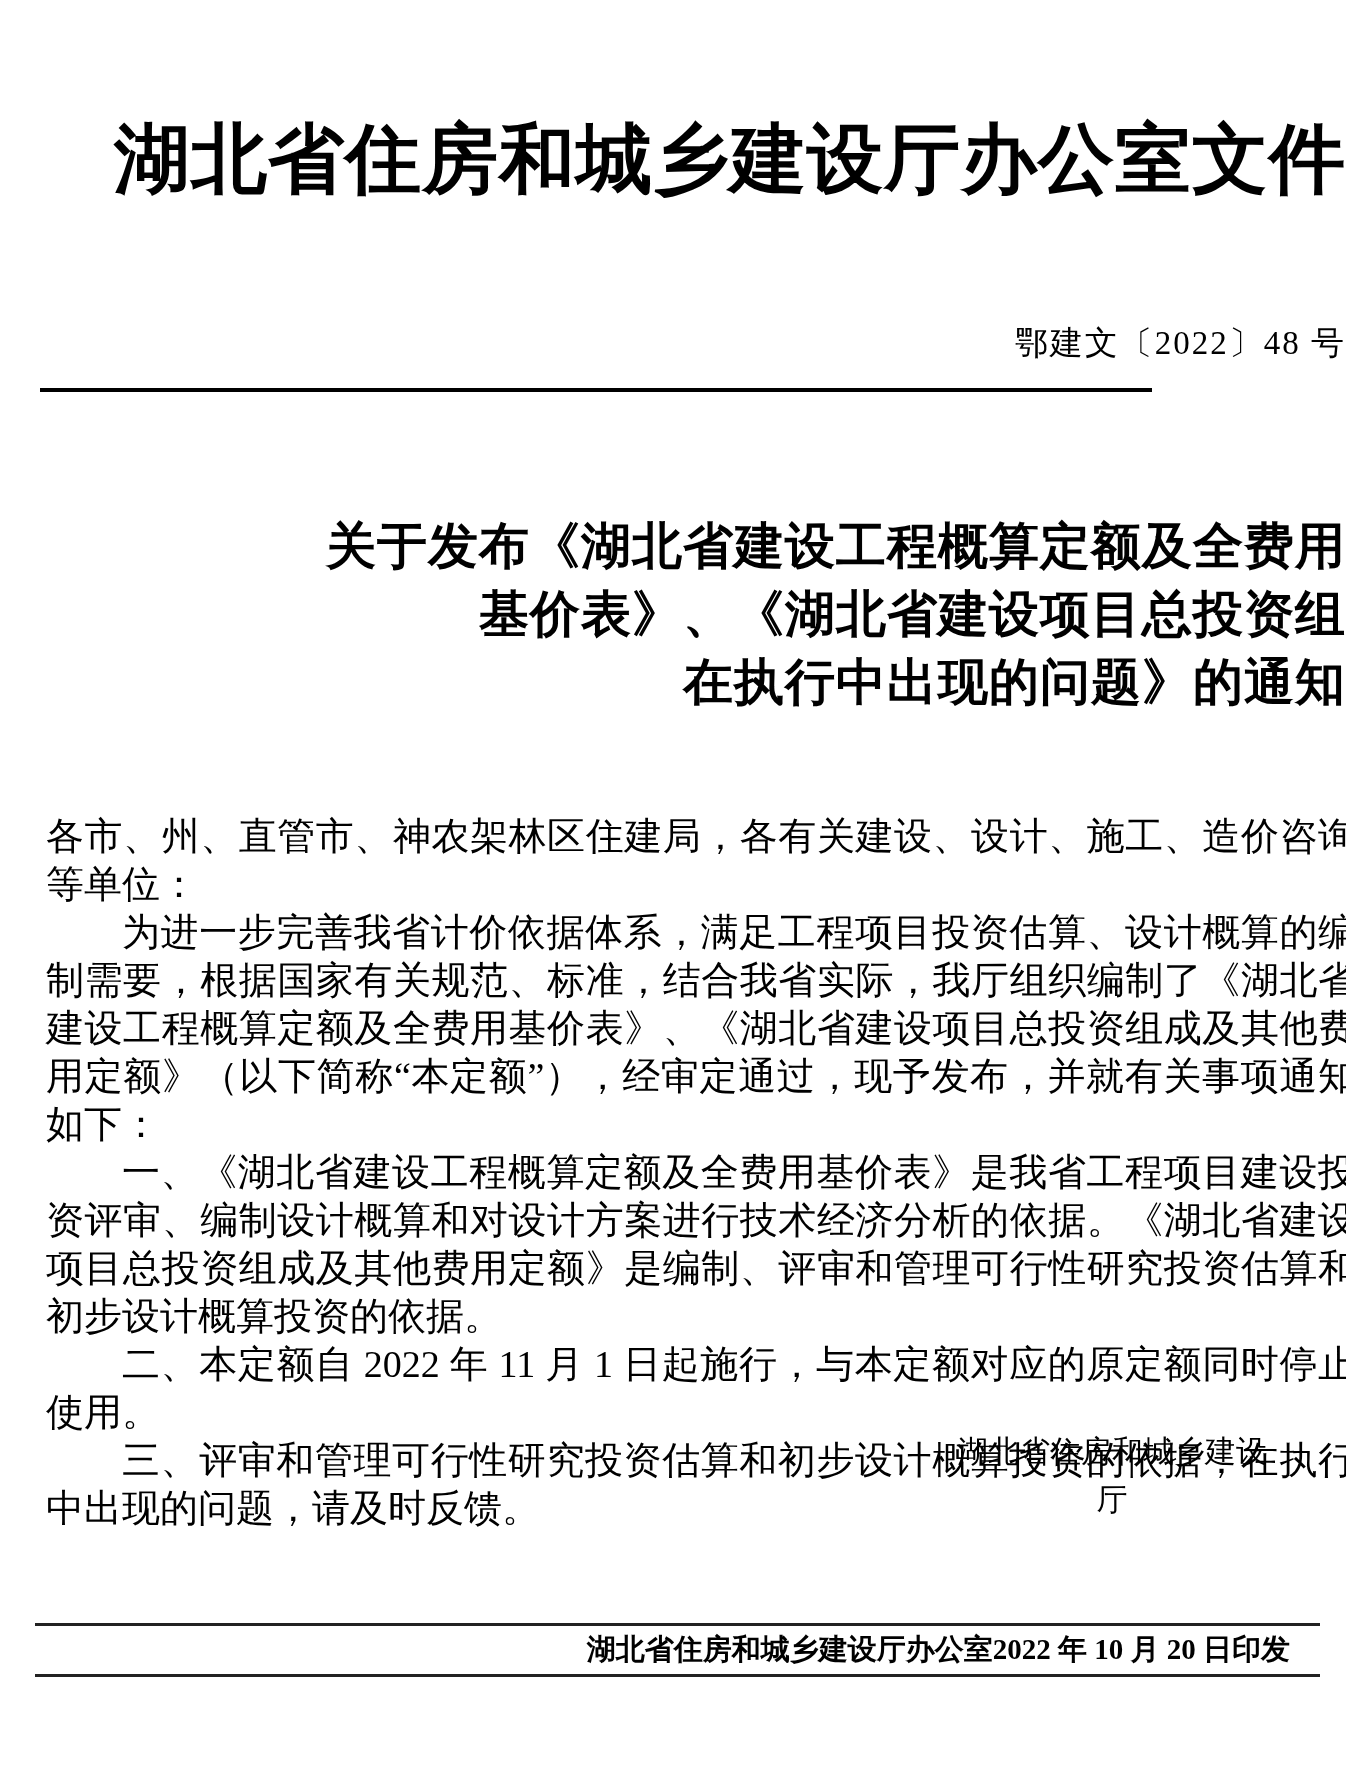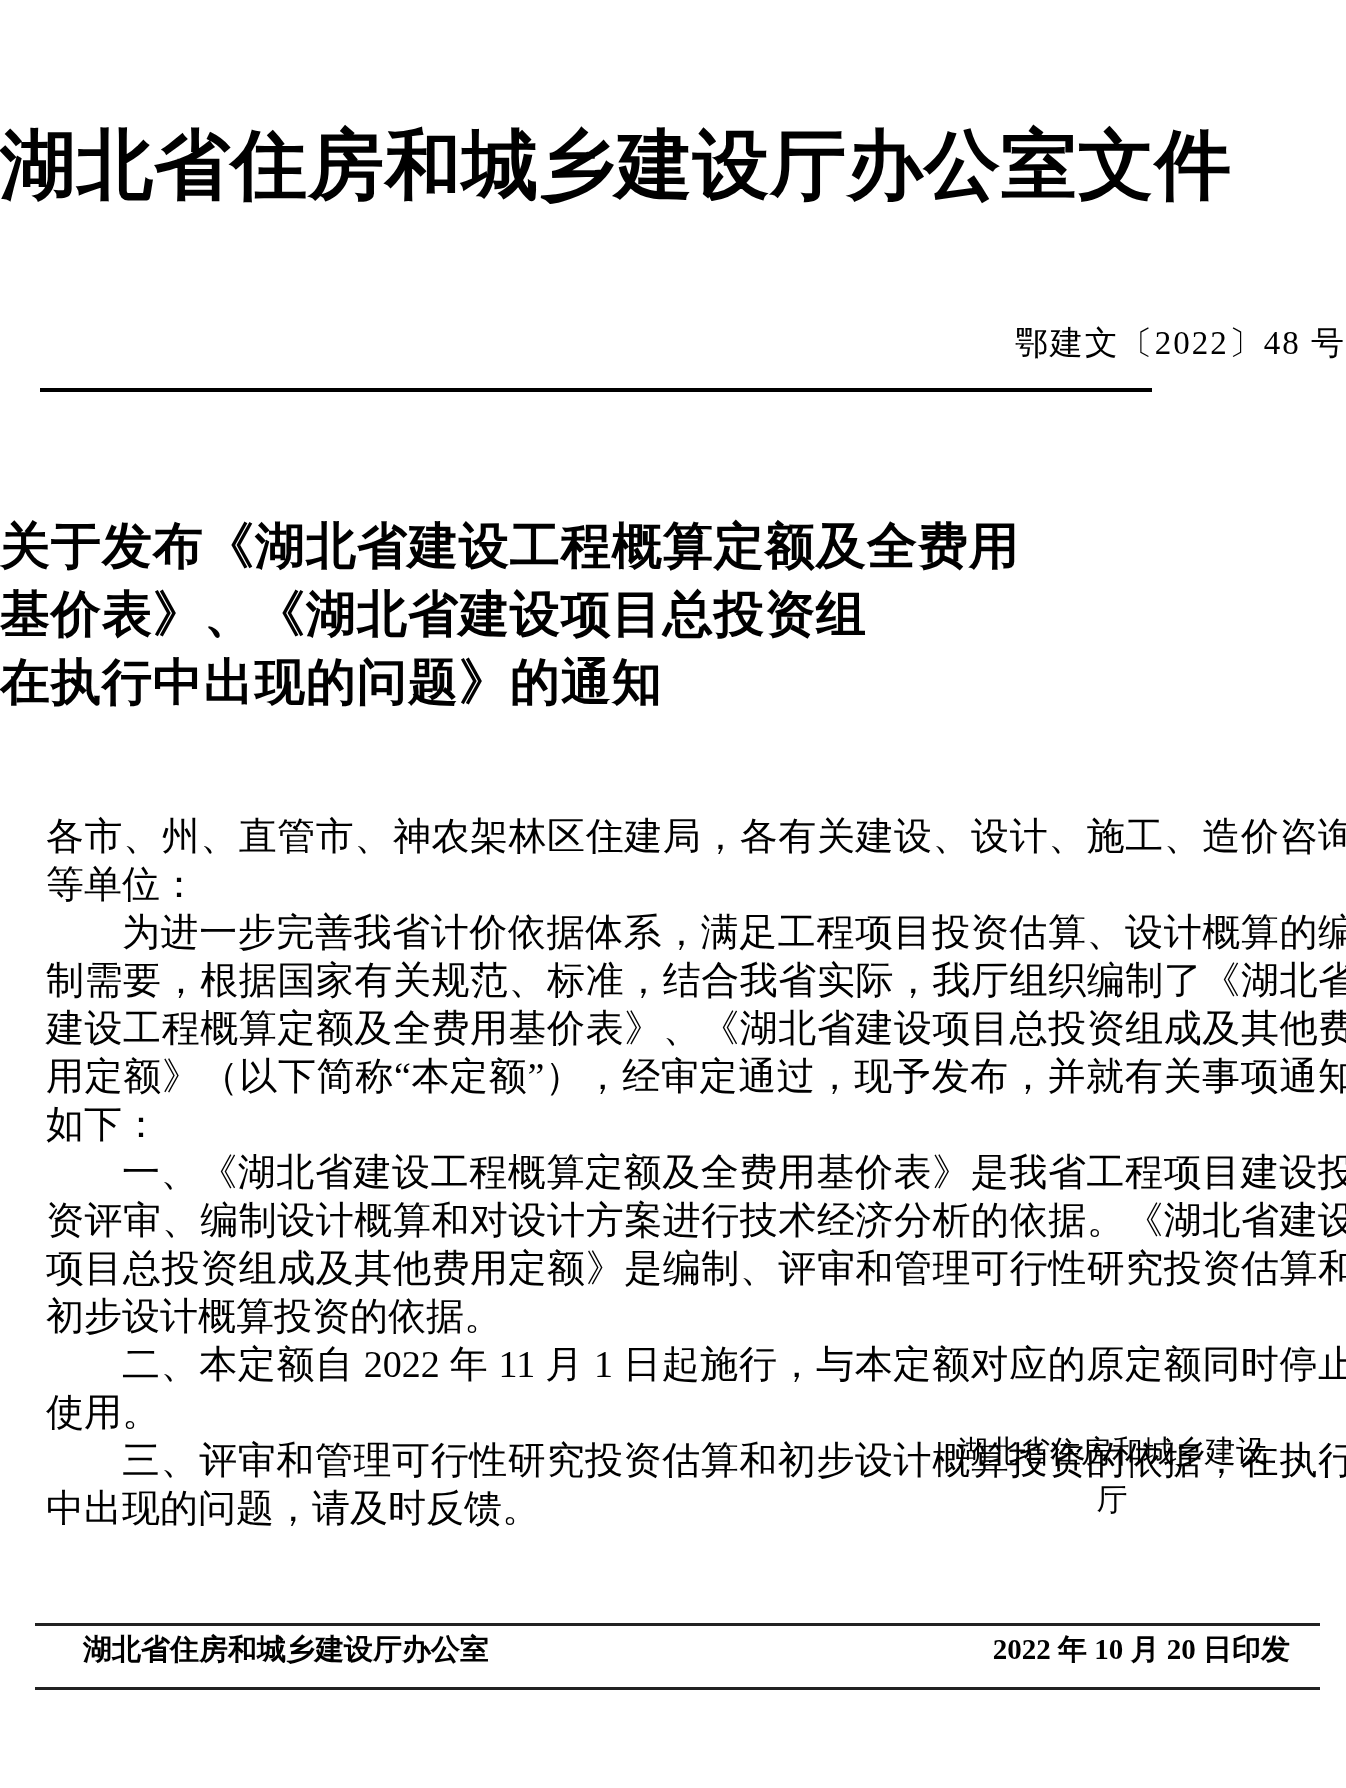--- a/index.html
+++ b/index.html
@@ -11,22 +11,22 @@
     background: #ffffff;
     color: #000000;
     overflow: hidden;
     font-family: "Liberation Serif", "DejaVu Serif", serif;
   }
   .header-title {
     position: absolute;
     top: 116px;
     left: 0;
     width: 100%;
-    text-align: left;
-    font-family: Liberation Serif, serif;
+    text-align: right;
+    font-family: Liberation Mono, monospace;
     font-weight: bold;
     font-size: 76px;
     line-height: 1.3;
     letter-spacing: 1px;
     white-space: nowrap;
   }
   .doc-number {
     position: absolute;
     top: 322px;
     left: 0;
@@ -42,21 +42,21 @@
     left: 40px;
     width: 1112px;
     height: 4px;
     background: #000000;
   }
   .notice-title {
     position: absolute;
     top: 512px;
     left: 0;
     width: 100%;
-    text-align: left;
+    text-align: right;
     font-family: "Liberation Sans", "DejaVu Sans", sans-serif;
     font-weight: bold;
     font-size: 50px;
     line-height: 68px;
     letter-spacing: 1px;
   }
   .doc-body {
     position: absolute;
     top: 812px;
     left: 46px;
@@ -83,24 +83,24 @@
     width: 1285px;
     font-size: 29px;
     font-weight: bold;
   }
   .footer .rule {
     height: 3px;
     background: #222222;
   }
   .footer-row {
     display: flex;
-    justify-content: space-between;
+    justify-content: flex-end;
     align-items: center;
     height: 48px;
-    padding: 0 30px 13px 48px;
+    padding: 0 30px 0 48px;
   }
 </style>
 </head>
 <body>
 
 <div class="page">
 
   <div class="header-title">湖北省住房和城乡建设厅办公室文件</div>
 
   <div class="doc-number">鄂建文〔2022〕48 号</div>

